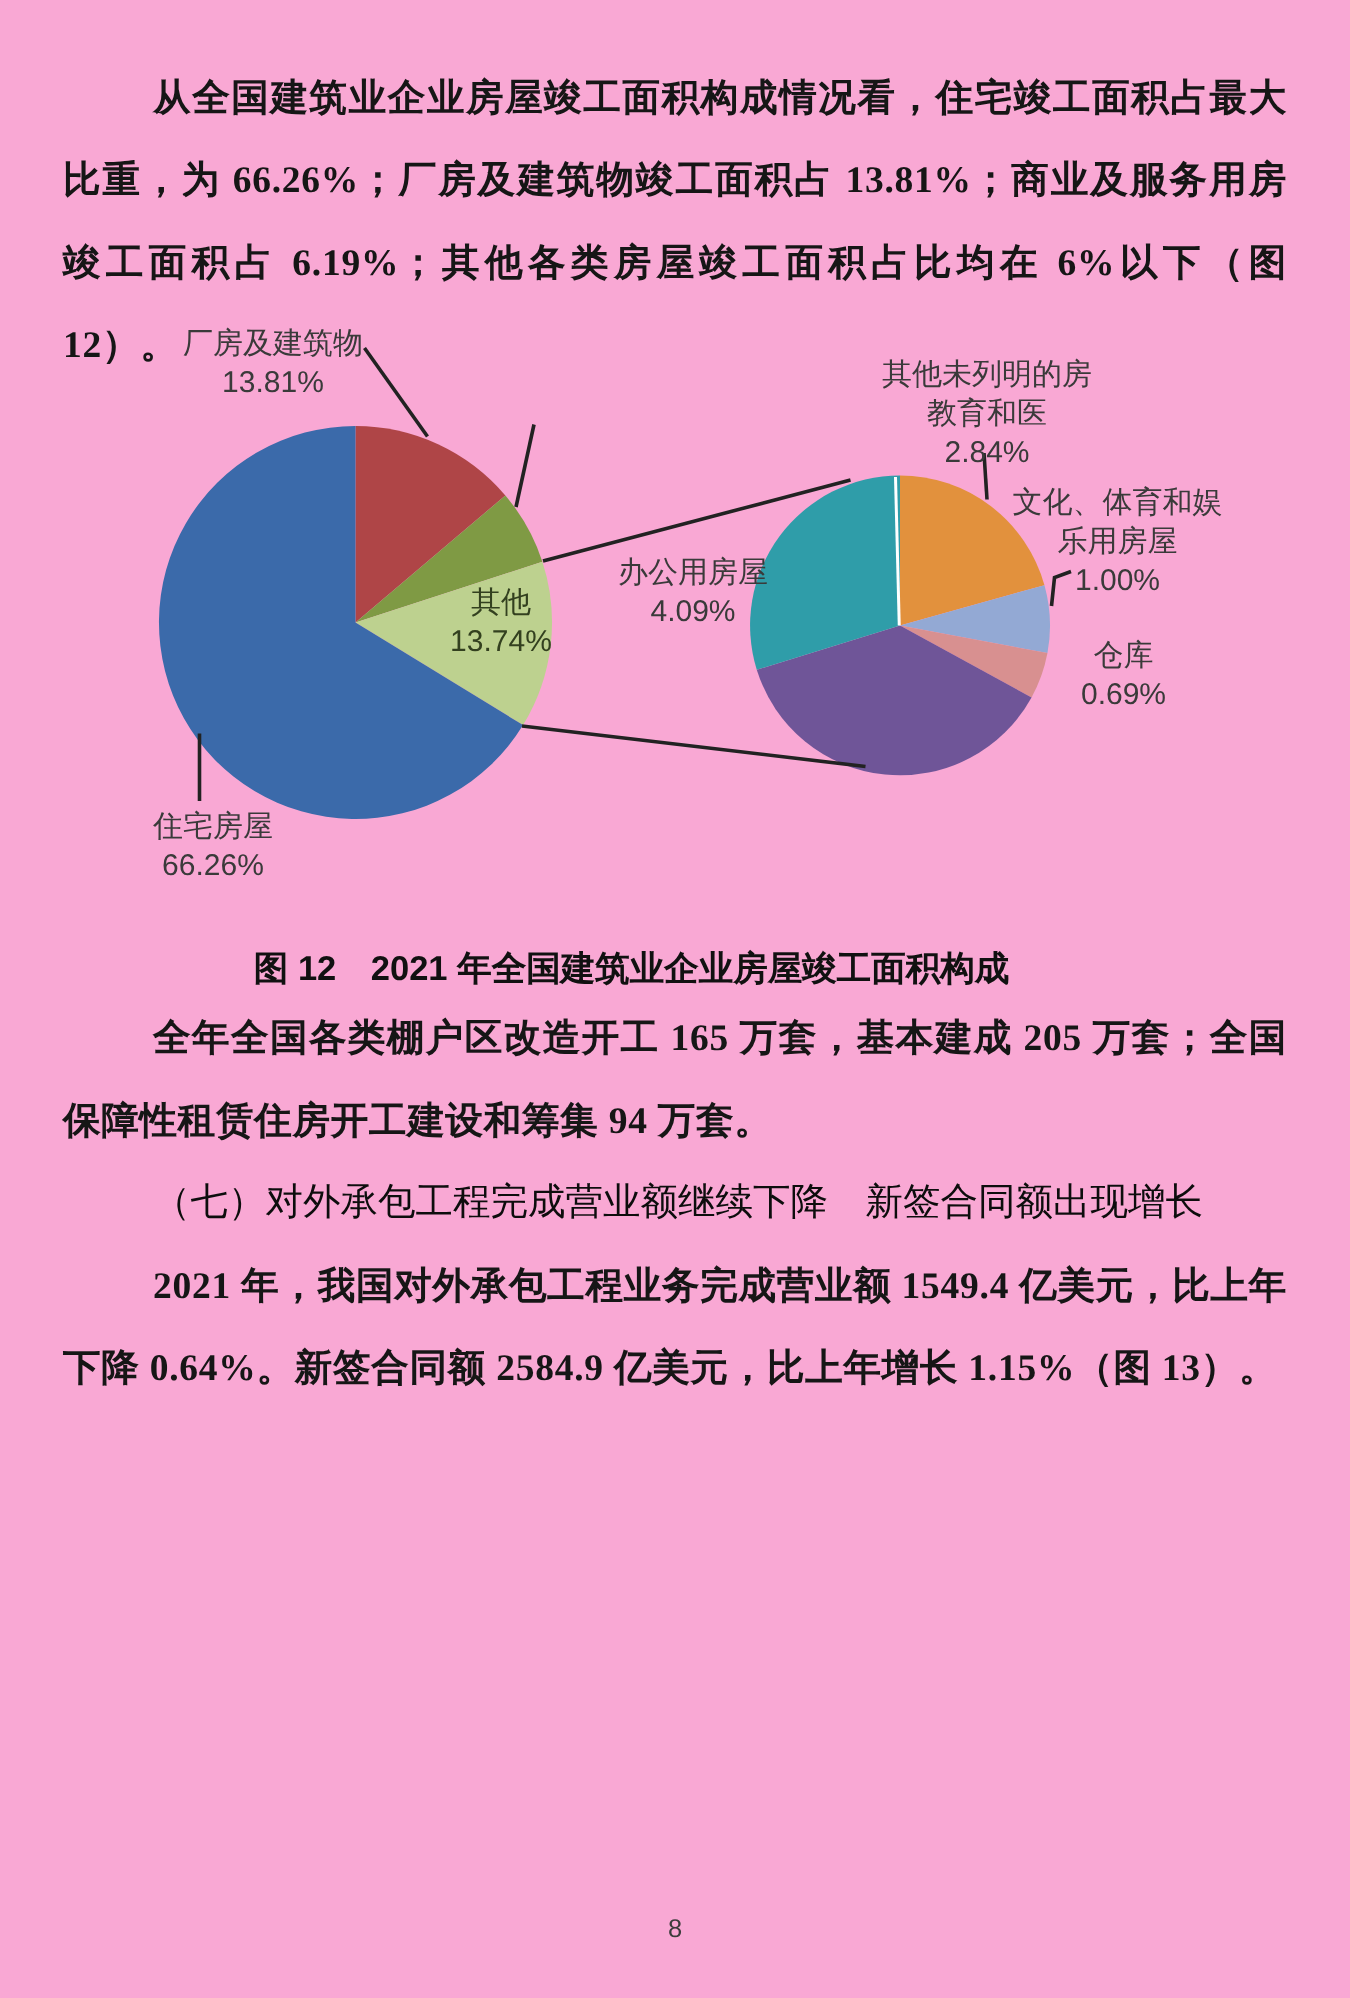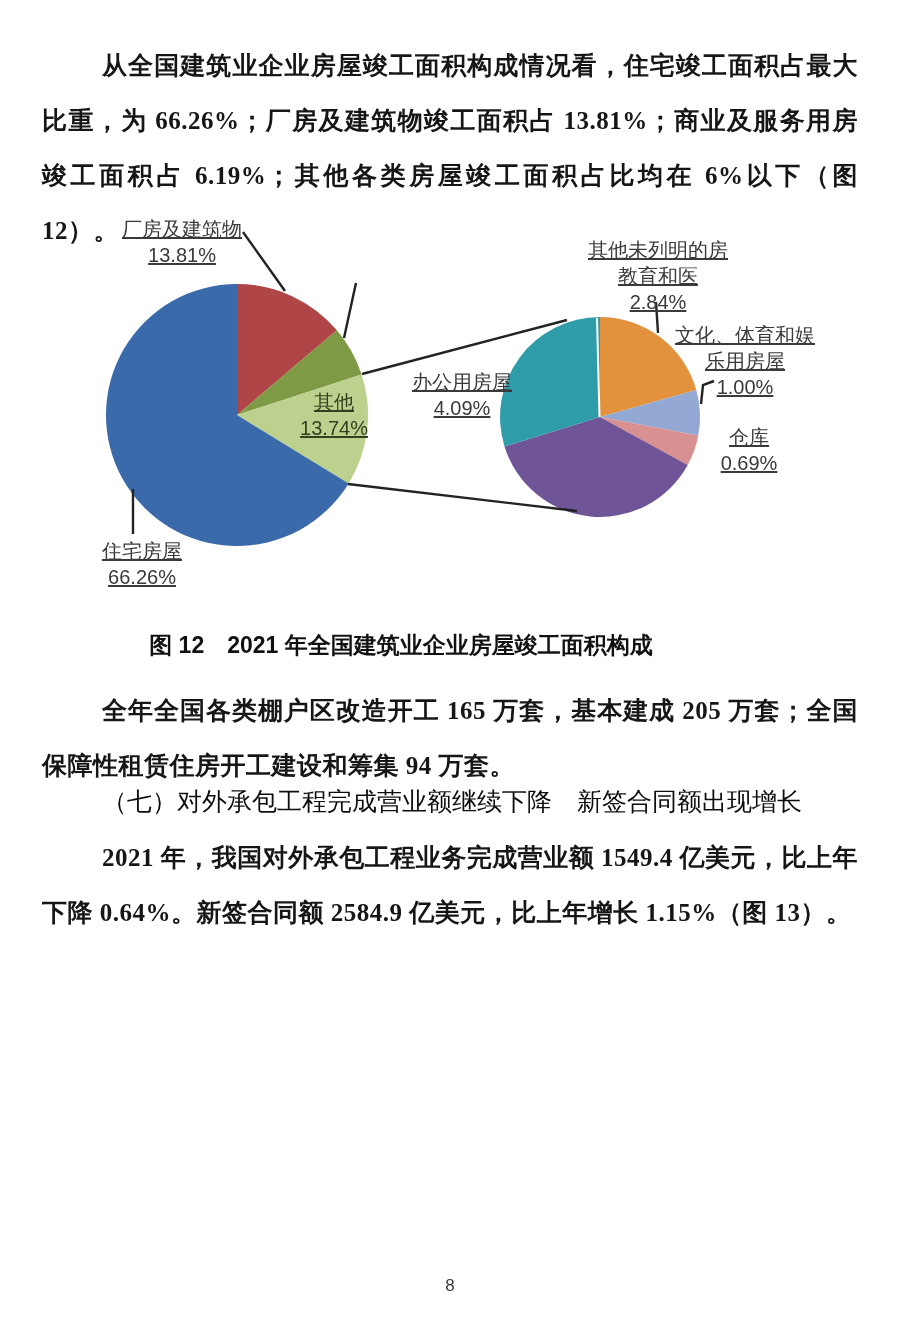--- a/index.html
+++ b/index.html
@@ -1,41 +1,41 @@
 <!DOCTYPE html>
 <html><head>
 <meta charset="utf-8">
 <style>
   html,body{margin:0;padding:0;background:#efeeec;}
   .page{
     position:relative;width:900px;height:1332px;margin:0 auto;
-    background:#ffffff;overflow:hidden;
+    background:#f9a8d4;overflow:hidden;
     font-family:"Liberation Serif","DejaVu Serif",serif;color:#161616;
   }
   .para{
     position:absolute;left:42px;width:816px;margin:0;
     font-size:25px;line-height:55px;text-indent:60px;
     text-align:justify;letter-spacing:.5px;font-weight:600;
   }
   .caption{
     position:absolute;left:0;width:802px;margin:0;text-align:center;
     font-family:"Liberation Sans","DejaVu Sans",sans-serif;
-    font-size:23px;line-height:34px;font-weight:700;color:#111;
+    font-size:23px;line-height:34px;font-weight:700;color:#111;padding-left:20px;
   }
   .heading{
     position:absolute;left:42px;width:816px;margin:0;text-indent:60px;
     font-family:"Liberation Sans","DejaVu Sans",sans-serif;
     font-size:25px;line-height:55px;font-weight:400;color:#0d0d0d;
   }
   .chart{position:absolute;left:0;top:0;width:900px;height:640px;}
   .chart svg{position:absolute;left:0;top:0;}
   .co{
     position:absolute;transform:translateX(-50%);text-align:center;
     font-family:"Liberation Sans","DejaVu Sans",sans-serif;
-    font-size:20px;line-height:26px;color:#3a3a3a;white-space:nowrap;text-decoration:underline;
+    font-size:20px;line-height:26px;color:#3a3a3a;white-space:nowrap;
   }
   .pagenum{
     position:absolute;left:0;width:900px;text-align:center;margin:0;
     font-family:"Liberation Sans","DejaVu Sans",sans-serif;
     font-size:17px;color:#3c3c3c;
   }
 </style>
 </head>
 <body>
 
@@ -97,20 +97,20 @@
       <div>13.74%</div>
     </div>
     <div class="co" style="left:142px;top:538px">
       <div>住宅房屋</div>
       <div>66.26%</div>
     </div>
   </div>
 
   <p class="caption" style="top:628px">图 12　2021 年全国建筑业企业房屋竣工面积构成</p>
 
-  <p class="para" style="top:683px">全年全国各类棚户区改造开工 165 万套，基本建成 205 万套；全国保障性租赁住房开工建设和筹集 94 万套。</p>
+  <p class="para" style="top:665px">全年全国各类棚户区改造开工 165 万套，基本建成 205 万套；全国保障性租赁住房开工建设和筹集 94 万套。</p>
 
   <h3 class="heading" style="top:774px">（七）对外承包工程完成营业额继续下降　新签合同额出现增长</h3>
 
   <p class="para" style="top:830px">2021 年，我国对外承包工程业务完成营业额 1549.4 亿美元，比上年下降 0.64%。新签合同额 2584.9 亿美元，比上年增长 1.15%（图 13）。</p>
 
   <p class="pagenum" style="top:1276px">8</p>
 </div>
 
 </body></html>

